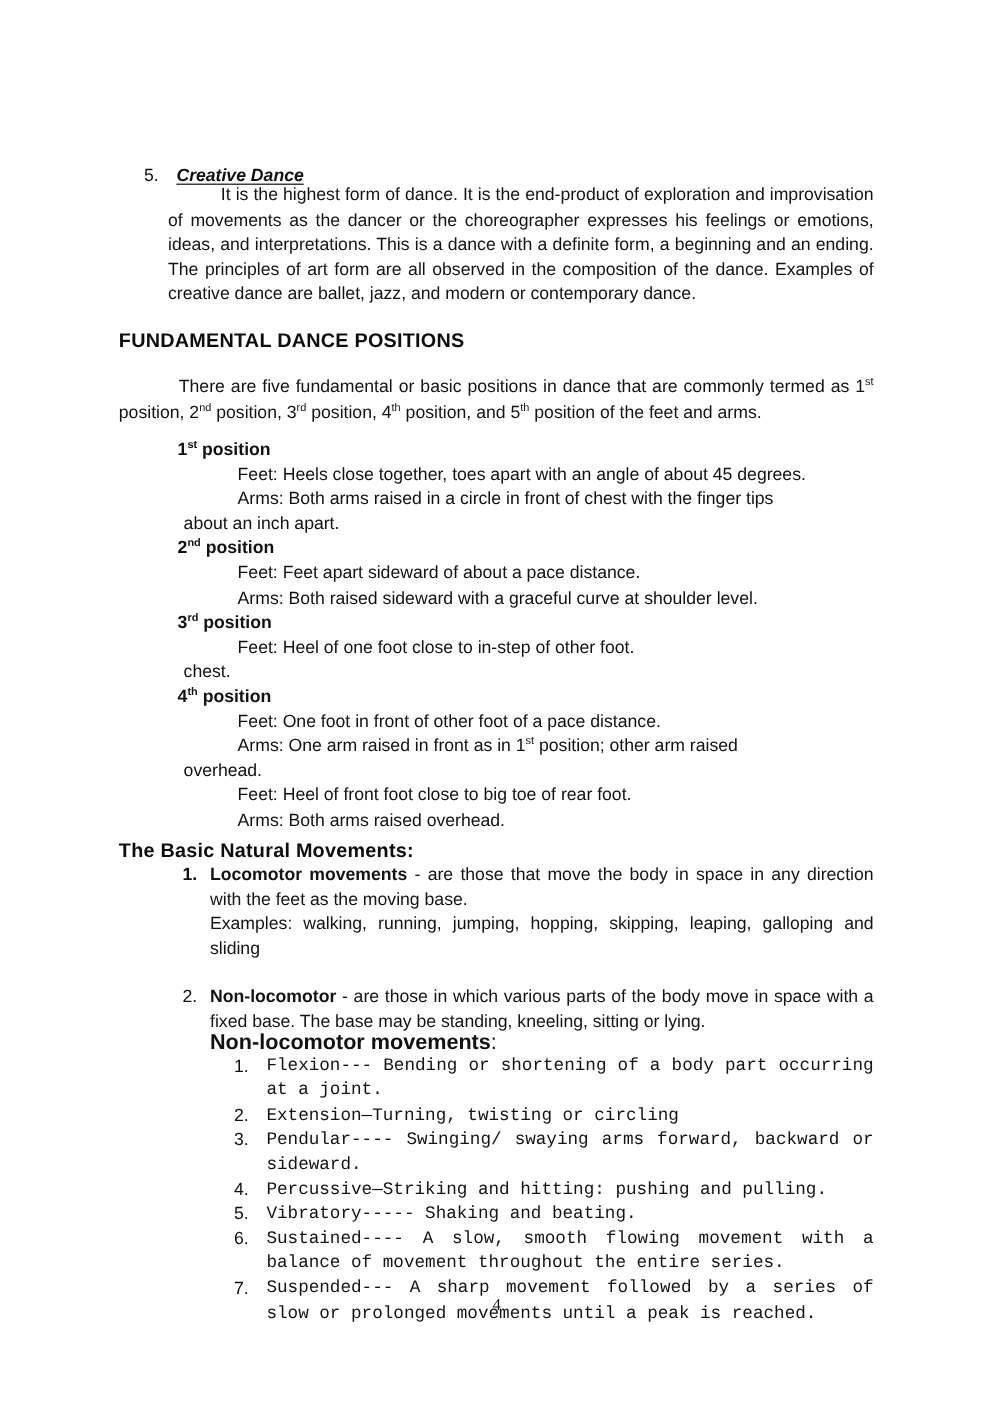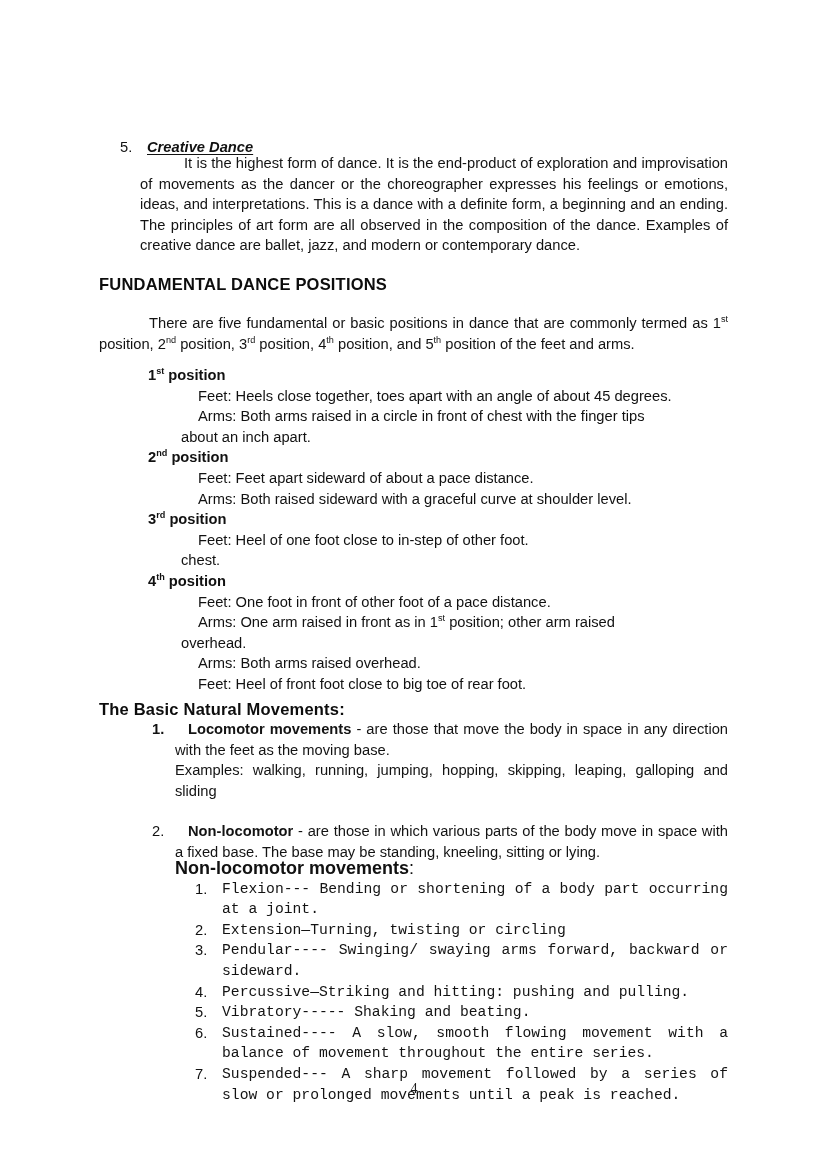--- a/index.html
+++ b/index.html
@@ -36,21 +36,21 @@
     line-height: 20.6px;
     text-align: justify;
     text-justify: inter-word;
     color: #131313;
   }
   sup {
     font-size: 0.62em;
     vertical-align: super;
     line-height: 0;
   }
-  b, .bold { font-weight: bold; margin-left: 13px; }
+  b, .bold { font-weight: bold; }
 
   
   #sec-creative {
     position: absolute;
     left: 120px;
     top: 137px;
     width: 608px;
   }
   .li-row {
     display: flex;
@@ -105,21 +105,21 @@
   .pos-name {
     font-weight: bold;
     font-size: 14.7px;
     line-height: 20.6px;
   }
   .pos-lines {
     padding-left: 50px;
     font-size: 14.7px;
     line-height: 20.6px;
   }
-  .pos-cont { padding-left: 5px; margin-left: 28px; }
+  .pos-cont { padding-left: 5px; }
 
   
   #bnm-heading {
     position: absolute;
     left: 99px;
     top: 700px;
   }
   #bnm-list {
     position: absolute;
     left: 152px;
@@ -217,22 +217,22 @@
     </div>
 
     <div>
       <div class="pos-name"><span>4</span><sup>th</sup><span> position</span></div>
       <div class="pos-lines">Feet: One foot in front of other foot of a pace distance.</div>
       <div class="pos-lines"><span>Arms: One arm raised in front as in </span><span>1</span><sup>st</sup><span> position; other arm raised</span></div>
       <div class="pos-lines pos-cont">overhead.</div>
     </div>
 
     <div>
+      <div class="pos-lines">Feet: Heel of front foot close to big toe of rear foot.</div>
       <div class="pos-lines">Arms: Both arms raised overhead.</div>
-      <div class="pos-lines">Feet: Heel of front foot close to big toe of rear foot.</div>
     </div>
 
   </div>
 
   <div id="bnm-heading" class="serif-head">The Basic Natural Movements:</div>
 
   <div id="bnm-list">
     <div class="bnm-item">
       <div class="bnm-num">1.</div>
       <div class="bnm-body">

